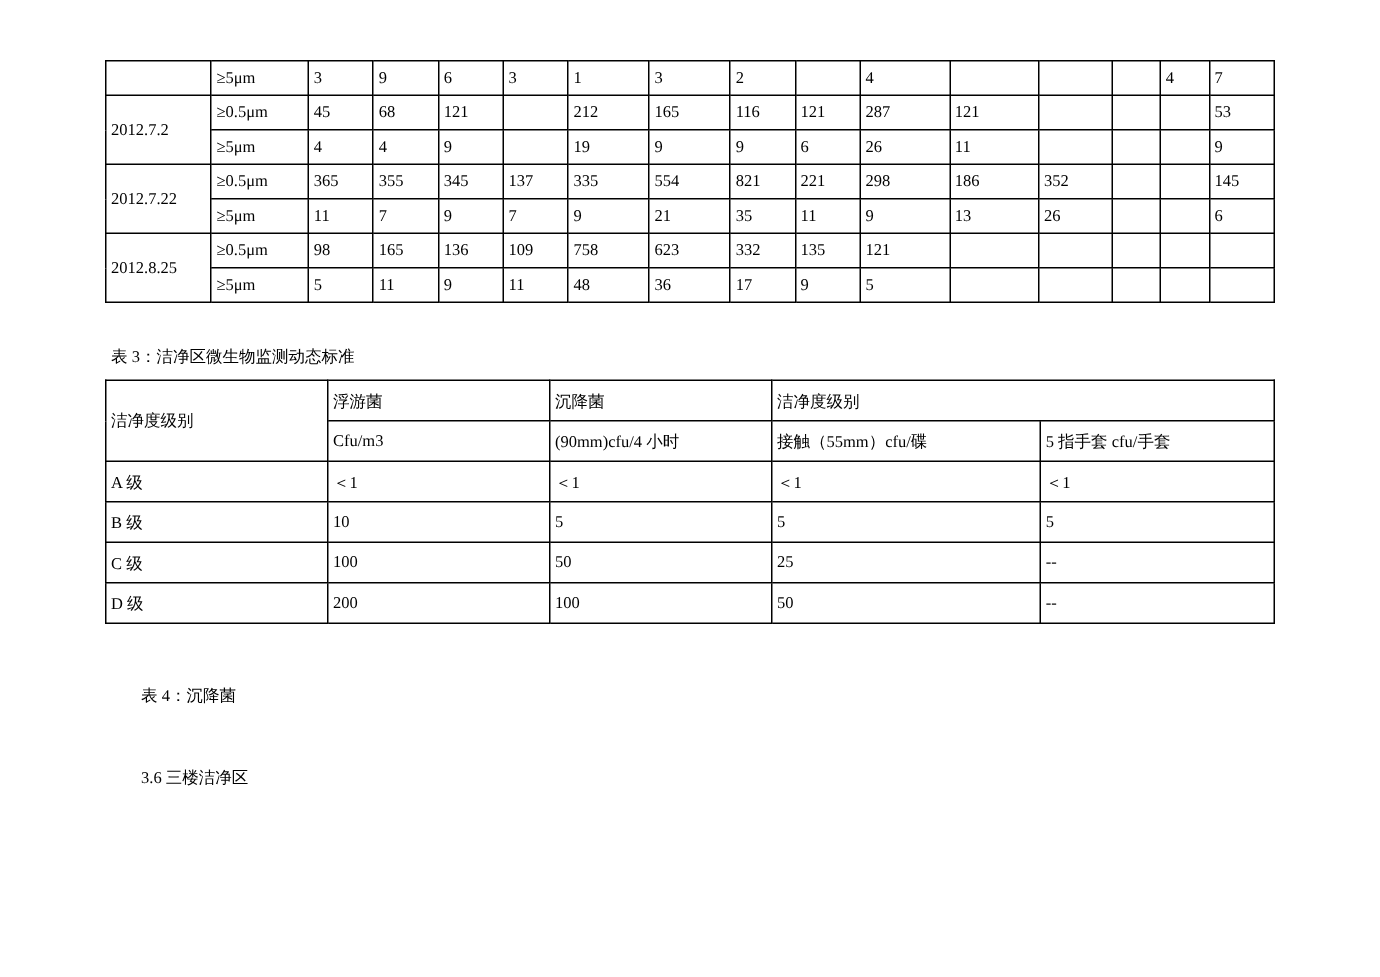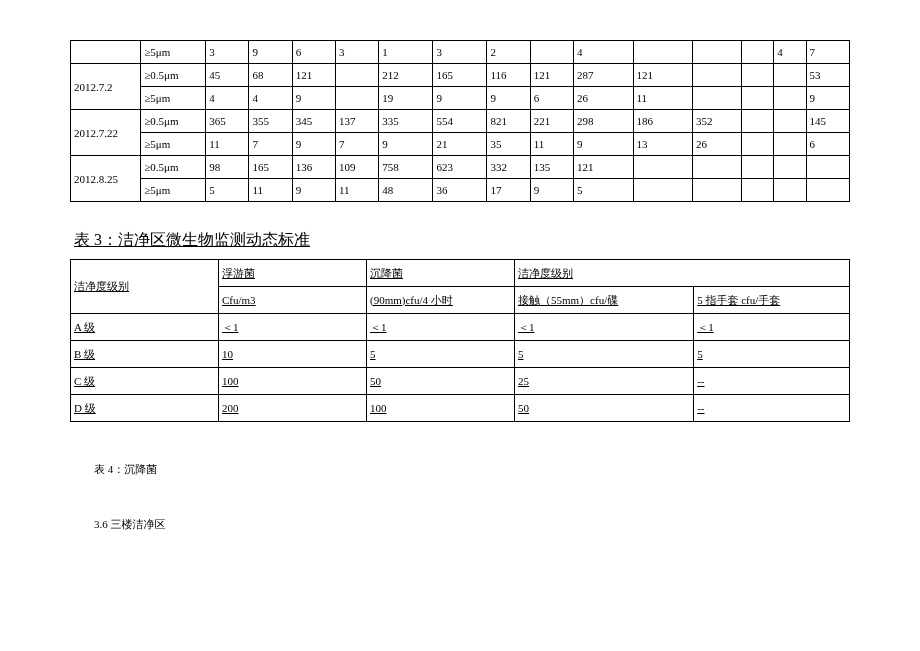--- a/index.html
+++ b/index.html
@@ -19,29 +19,28 @@
     border: 1px solid #000;
     padding: 4px 3px;
     text-align: left;
     vertical-align: middle;
     font-weight: normal;
     overflow: hidden;
     white-space: nowrap;
   }
   .caption {
     margin: 28px 0 8px 4px;
-    font-size: 16px;
-    text-decoration: underline;
+    font-size: 11px;
   }
   .caption-indent {
     margin: 40px 0 8px 24px;
     font-size: 11px;
   }
   .t1 td { height: 14px; }
-  .t2 td { height: 18px; text-decoration: underline; }
+  .t2 td { height: 18px; }
 </style>
 </head>
 <body>
 
 <table class="t1">
   <colgroup>
     <col style="width:65px">
       <col style="width:60px">
     <col style="width:40px">
       <col style="width:40px">

